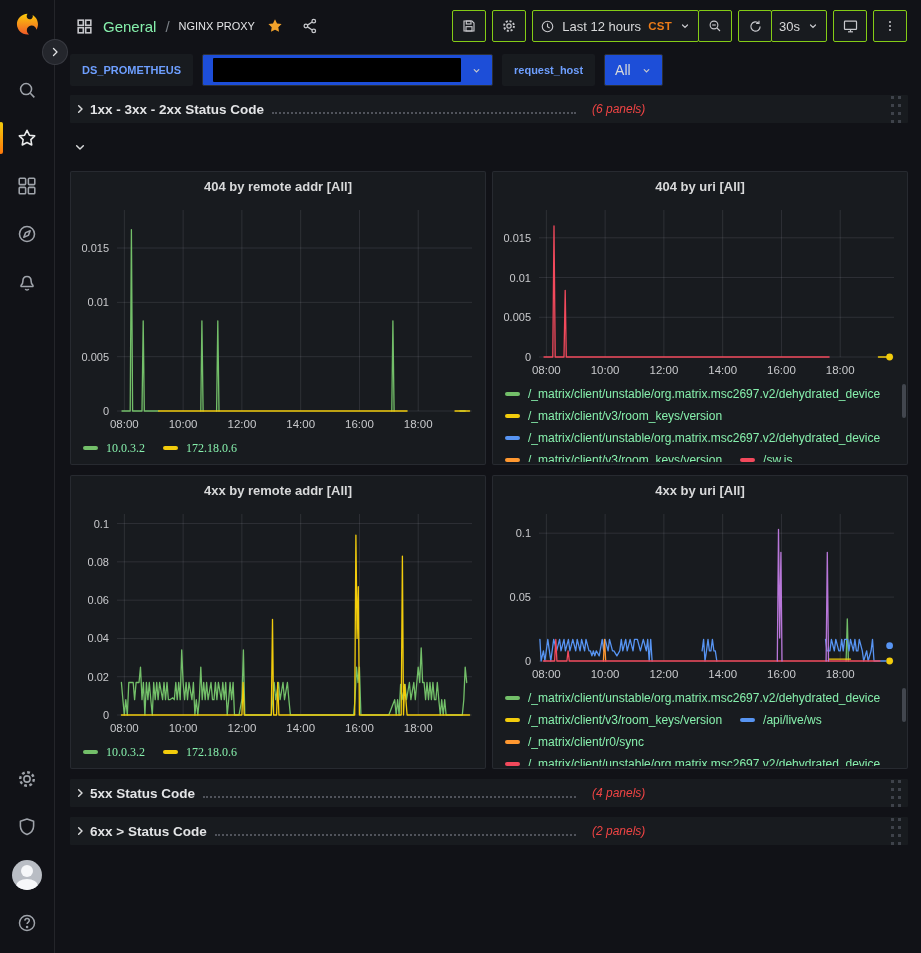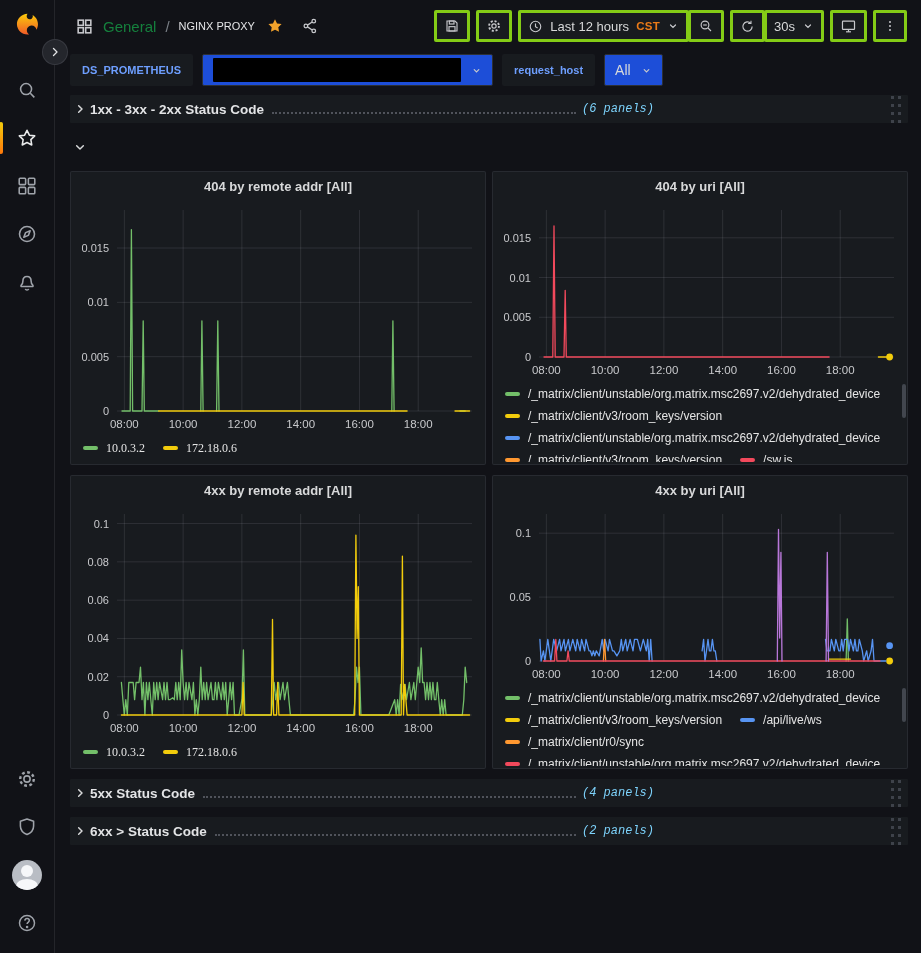--- a/index.html
+++ b/index.html
@@ -42,30 +42,30 @@
     background: #24262c; border: 1px solid rgba(204,204,220,0.12); color: #e3e4e6;
     display: flex; align-items: center; justify-content: center; z-index: 9; cursor: pointer;
   }
 
   
   .main { margin-left: 55px; height: 100%; display: flex; flex-direction: column; }
 
   .topbar { height: 52px; display: flex; align-items: center; padding: 0 14px 0 20px; flex: 0 0 auto; }
   .crumb { display: flex; align-items: center; gap: 9px; color: #d8d9da; }
   .crumb .apps { color: #c7c8cc; display:flex; }
-  .crumb-section { font-size: 15px; color: #15803d; cursor: pointer; }
+  .crumb-section { font-size: 15px; color: #86efac; cursor: pointer; }
   .crumb-sep { color: #7b8087; font-size: 15px; }
   .crumb-page { font-size: 11px; color: #e3e4e6; cursor: pointer; }
   .fav-star { color: #f2a22b; display: flex; cursor: pointer; margin-left: 2px; }
   .share-ic { color: #c7c8cc; display: flex; cursor: pointer; margin-left: 8px; }
 
   .topbar-right { margin-left: auto; display: flex; align-items: center; gap: 6px; }
   .tb-btn {
     height: 32px; min-width: 34px; padding: 0 7px;
-    background: #181b1f; border: 3px solid #84cc16; border-radius: 2px;
+    background: #181b1f; border: 1px solid #84cc16; border-radius: 2px;
     color: #c7c8cc; display: flex; align-items: center; justify-content: center; gap: 7px;
     font-size: 13px; cursor: pointer; white-space: nowrap;
   }
   .btn-group { display: flex; }
   .btn-group .tb-btn + .tb-btn { margin-left: -1px; }
   .tz { color: #eb7b18; font-weight: 700; font-size: 11.5px; letter-spacing: .3px; }
   .tb-label { color: #d8d9da; }
 
   .submenu { height: 36px; display: flex; align-items: center; gap: 9px; padding: 0 14px 0 15px; flex: 0 0 auto; }
   .var-label {
@@ -81,36 +81,36 @@
 
   
   .content { flex: 1; padding: 7px 13px 0 15px; overflow: hidden; }
 
   .dash-row { height: 28px; display: flex; align-items: center; padding: 0 6px 0 2px; margin-bottom: 10px; cursor: pointer; }
   .dash-row.collapsed { background: #181b1f; border-radius: 1px; }
   .row-chevron { color: #d8d9da; display: flex; margin-right: 2px; }
   .row-title-wrap { display: flex; align-items: center; width: 492px; min-width: 0; }
   .row-title { font-size: 13.5px; font-weight: 700; color: #e3e4e6; white-space: nowrap; }
   .dotfill { flex: 1; border-bottom: 2px dotted #50535b; margin: 0 6px 0 8px; transform: translateY(4px); }
-  .row-count { font-size: 12px; font-style: italic; color: #7dd3fc; margin-left: 0; white-space: nowrap; font-family: Liberation Mono, monospace; }
+  .row-count { font-size: 12px; font-style: italic; color: #ef4444; margin-left: 10px; white-space: nowrap; }
   .drag-handle { margin-left: auto; color: #3e424a; display: flex; cursor: grab; }
 
   .panels { display: grid; grid-template-columns: 1fr 1fr; gap: 10px 6px; margin-bottom: 10px; }
   .panel {
     height: 294px; background: #181b1f; border: 1px solid rgba(204,204,220,0.09);
     border-radius: 2px; overflow: hidden; position: relative;
   }
   .panel-title {
     height: 28px; display: flex; align-items: center; justify-content: center;
     font-size: 13px; font-weight: 600; color: #d8d9da; cursor: pointer;
   }
   .chart text { fill: #c8c9cc; font-size: 11px; font-family: "Liberation Sans","DejaVu Sans",sans-serif; }
   .chart text.xlab { font-size: 11.5px; }
 
-  .legend { display: flex; flex-wrap: wrap; column-gap: 18px; row-gap: 4px; padding: 3px 10px 0 12px; font-size: 12px; color: #e5e5e5; position: relative; }
+  .legend { display: flex; flex-wrap: wrap; column-gap: 18px; row-gap: 4px; padding: 3px 10px 0 12px; font-size: 12px; color: #86efac; position: relative; }
   .legend.single { height: 26px; font-family: Liberation Serif, serif; }
   .legend.multi { height: 80px; overflow: hidden; align-content: flex-start; }
   .legend-item { display: inline-flex; align-items: center; gap: 8px; white-space: nowrap; max-width: 100%; overflow: hidden; height: 18px; flex: 0 0 auto; cursor: pointer; }
   .legend-marker { width: 15px; height: 4px; border-radius: 2px; flex: 0 0 auto; }
   .legend-scrollthumb { position: absolute; right: 1px; top: 2px; width: 4px; height: 34px; border-radius: 2px; background: #42464e; }
 </style>
 </head>
 <body>
 
 <nav class="sidebar">

